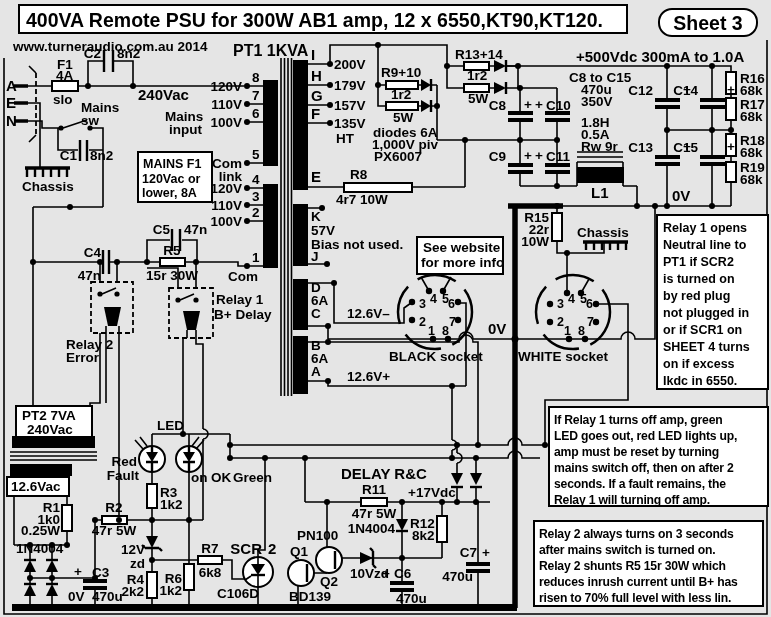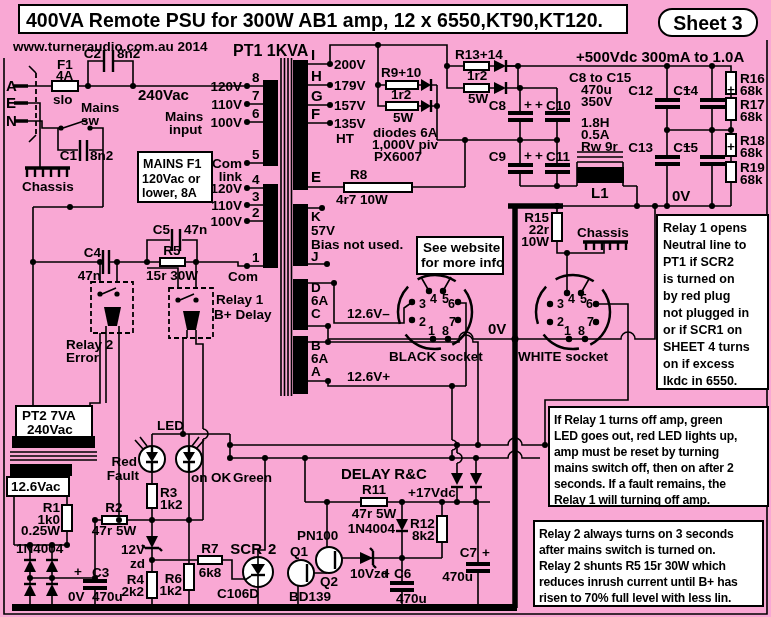--- a/index.html
+++ b/index.html
@@ -1,16 +1,16 @@
 <!DOCTYPE html>
 <html><head>
 <meta charset="utf-8">
 <style>
   html,body{margin:0;padding:0;background:#fff}
-  #page{position:relative;width:771px;height:617px;background:#f9a8d4;font-family:"Liberation Sans",sans-serif}
+  #page{position:relative;width:771px;height:617px;background:#e5e5e5;font-family:"Liberation Sans",sans-serif}
   svg{display:block}
   svg text{fill:#000;font-family:"Liberation Sans",sans-serif}
   .tt{font-size:19.5px;font-weight:bold}
   .tb2{font-size:16px;font-weight:bold}
   .tb{font-size:15px;font-weight:bold}
   .tm{font-size:13.5px;font-weight:bold}
   .ts{font-size:12.5px;font-weight:bold}
   .tsn{font-size:12.2px;font-weight:bold;letter-spacing:-0.2px}
   .tc{text-anchor:middle}
   .te{text-anchor:end}

